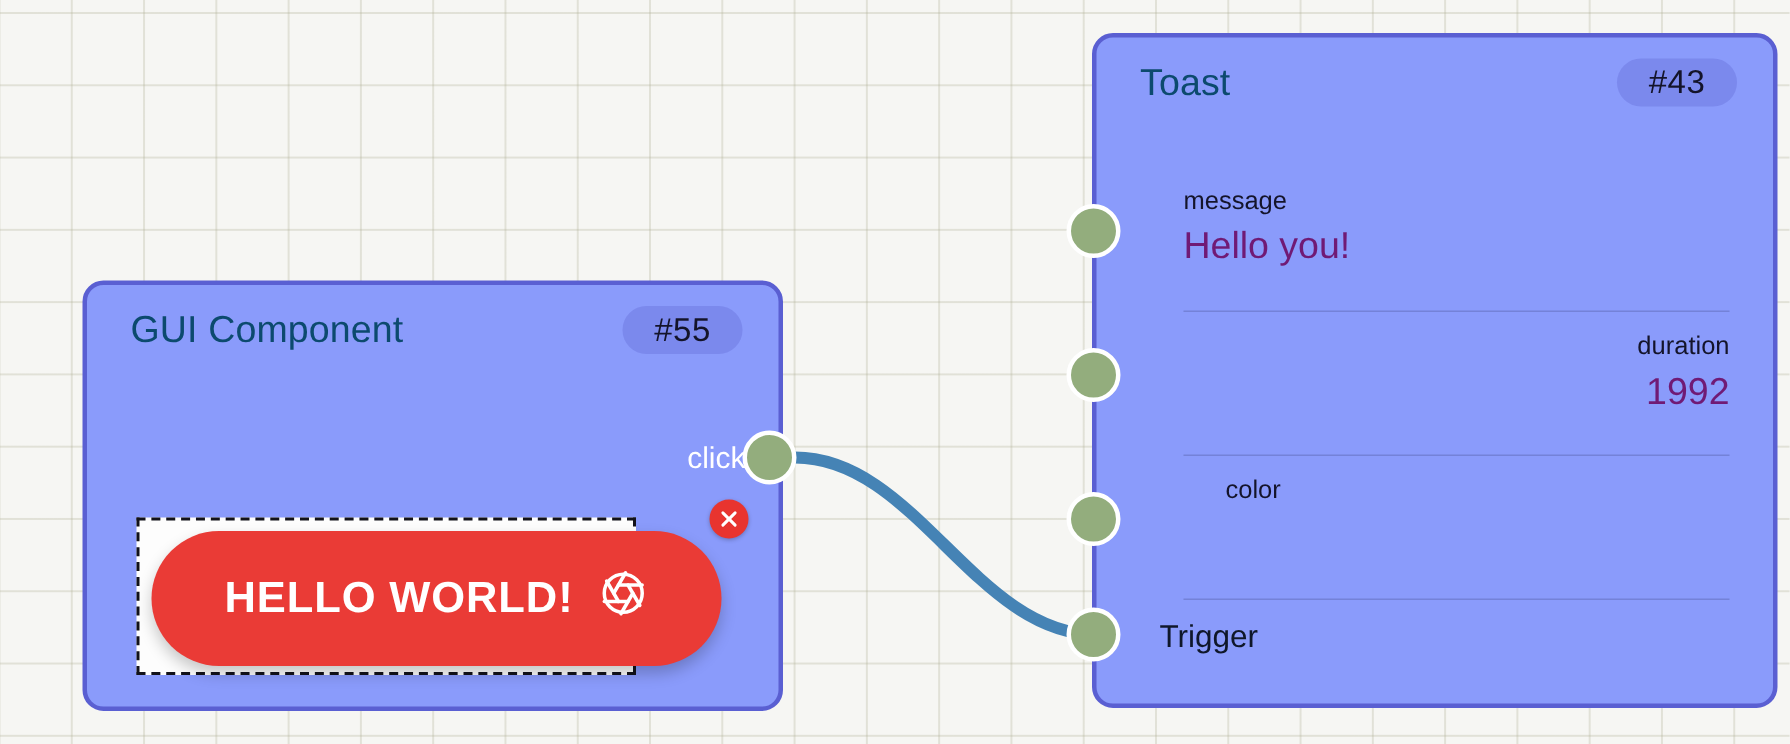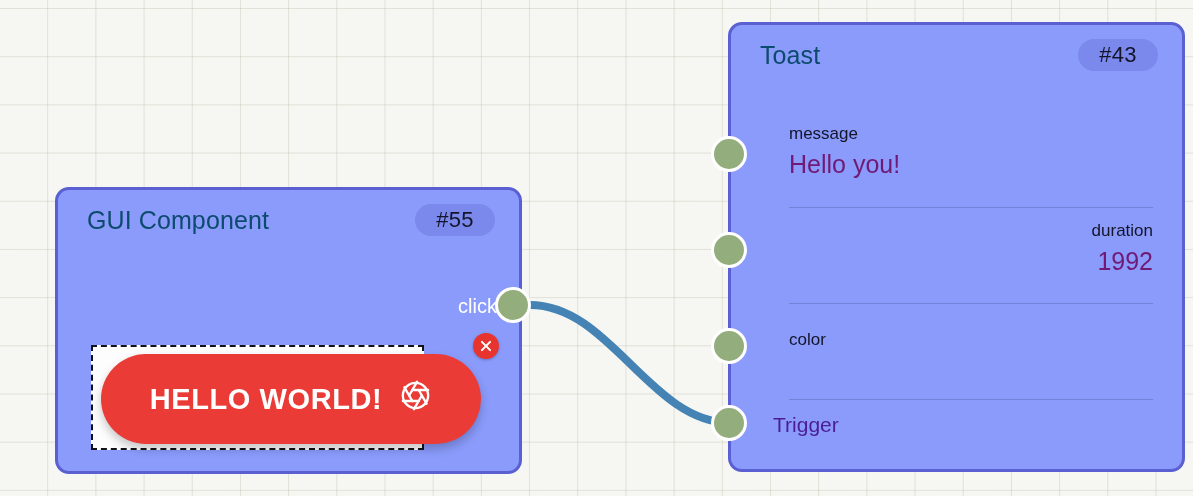--- a/index.html
+++ b/index.html
@@ -171,21 +171,21 @@
     left: 58px;
     width: 364px;
     height: 1px;
     background: rgba(40,40,90,0.22);
   }
   .trigger-label {
     position: absolute;
     left: 42px;
     top: 388px;
     font-size: 21px;
-    color: #4c1d95;
+    color: #0f172a;
   }
 
   
   .port {
     position: absolute;
     width: 36px;
     height: 36px;
     border-radius: 50%;
     background: #93ad7d;
     border: 3px solid #ffffff;
@@ -248,21 +248,21 @@
       <div class="field-value">Hello you!</div>
     </div>
     <div class="divider" style="top:182px;"></div>
 
     <div class="field" style="top:197px;text-align:right;">
       <div class="field-label">duration</div>
       <div class="field-value">1992</div>
     </div>
     <div class="divider" style="top:278px;"></div>
 
-    <div class="field" style="top:306px;">
+    <div class="field" style="top:293px;margin-left:28px;">
       <div class="field-label">color</div>
     </div>
     <div class="divider" style="top:374px;"></div>
 
     <div class="trigger-label">Trigger</div>
   </div>
 
   <div class="port" style="left:711px; top:136px;"></div>
   <div class="port" style="left:711px; top:232px;"></div>
   <div class="port" style="left:711px; top:328px;"></div>

